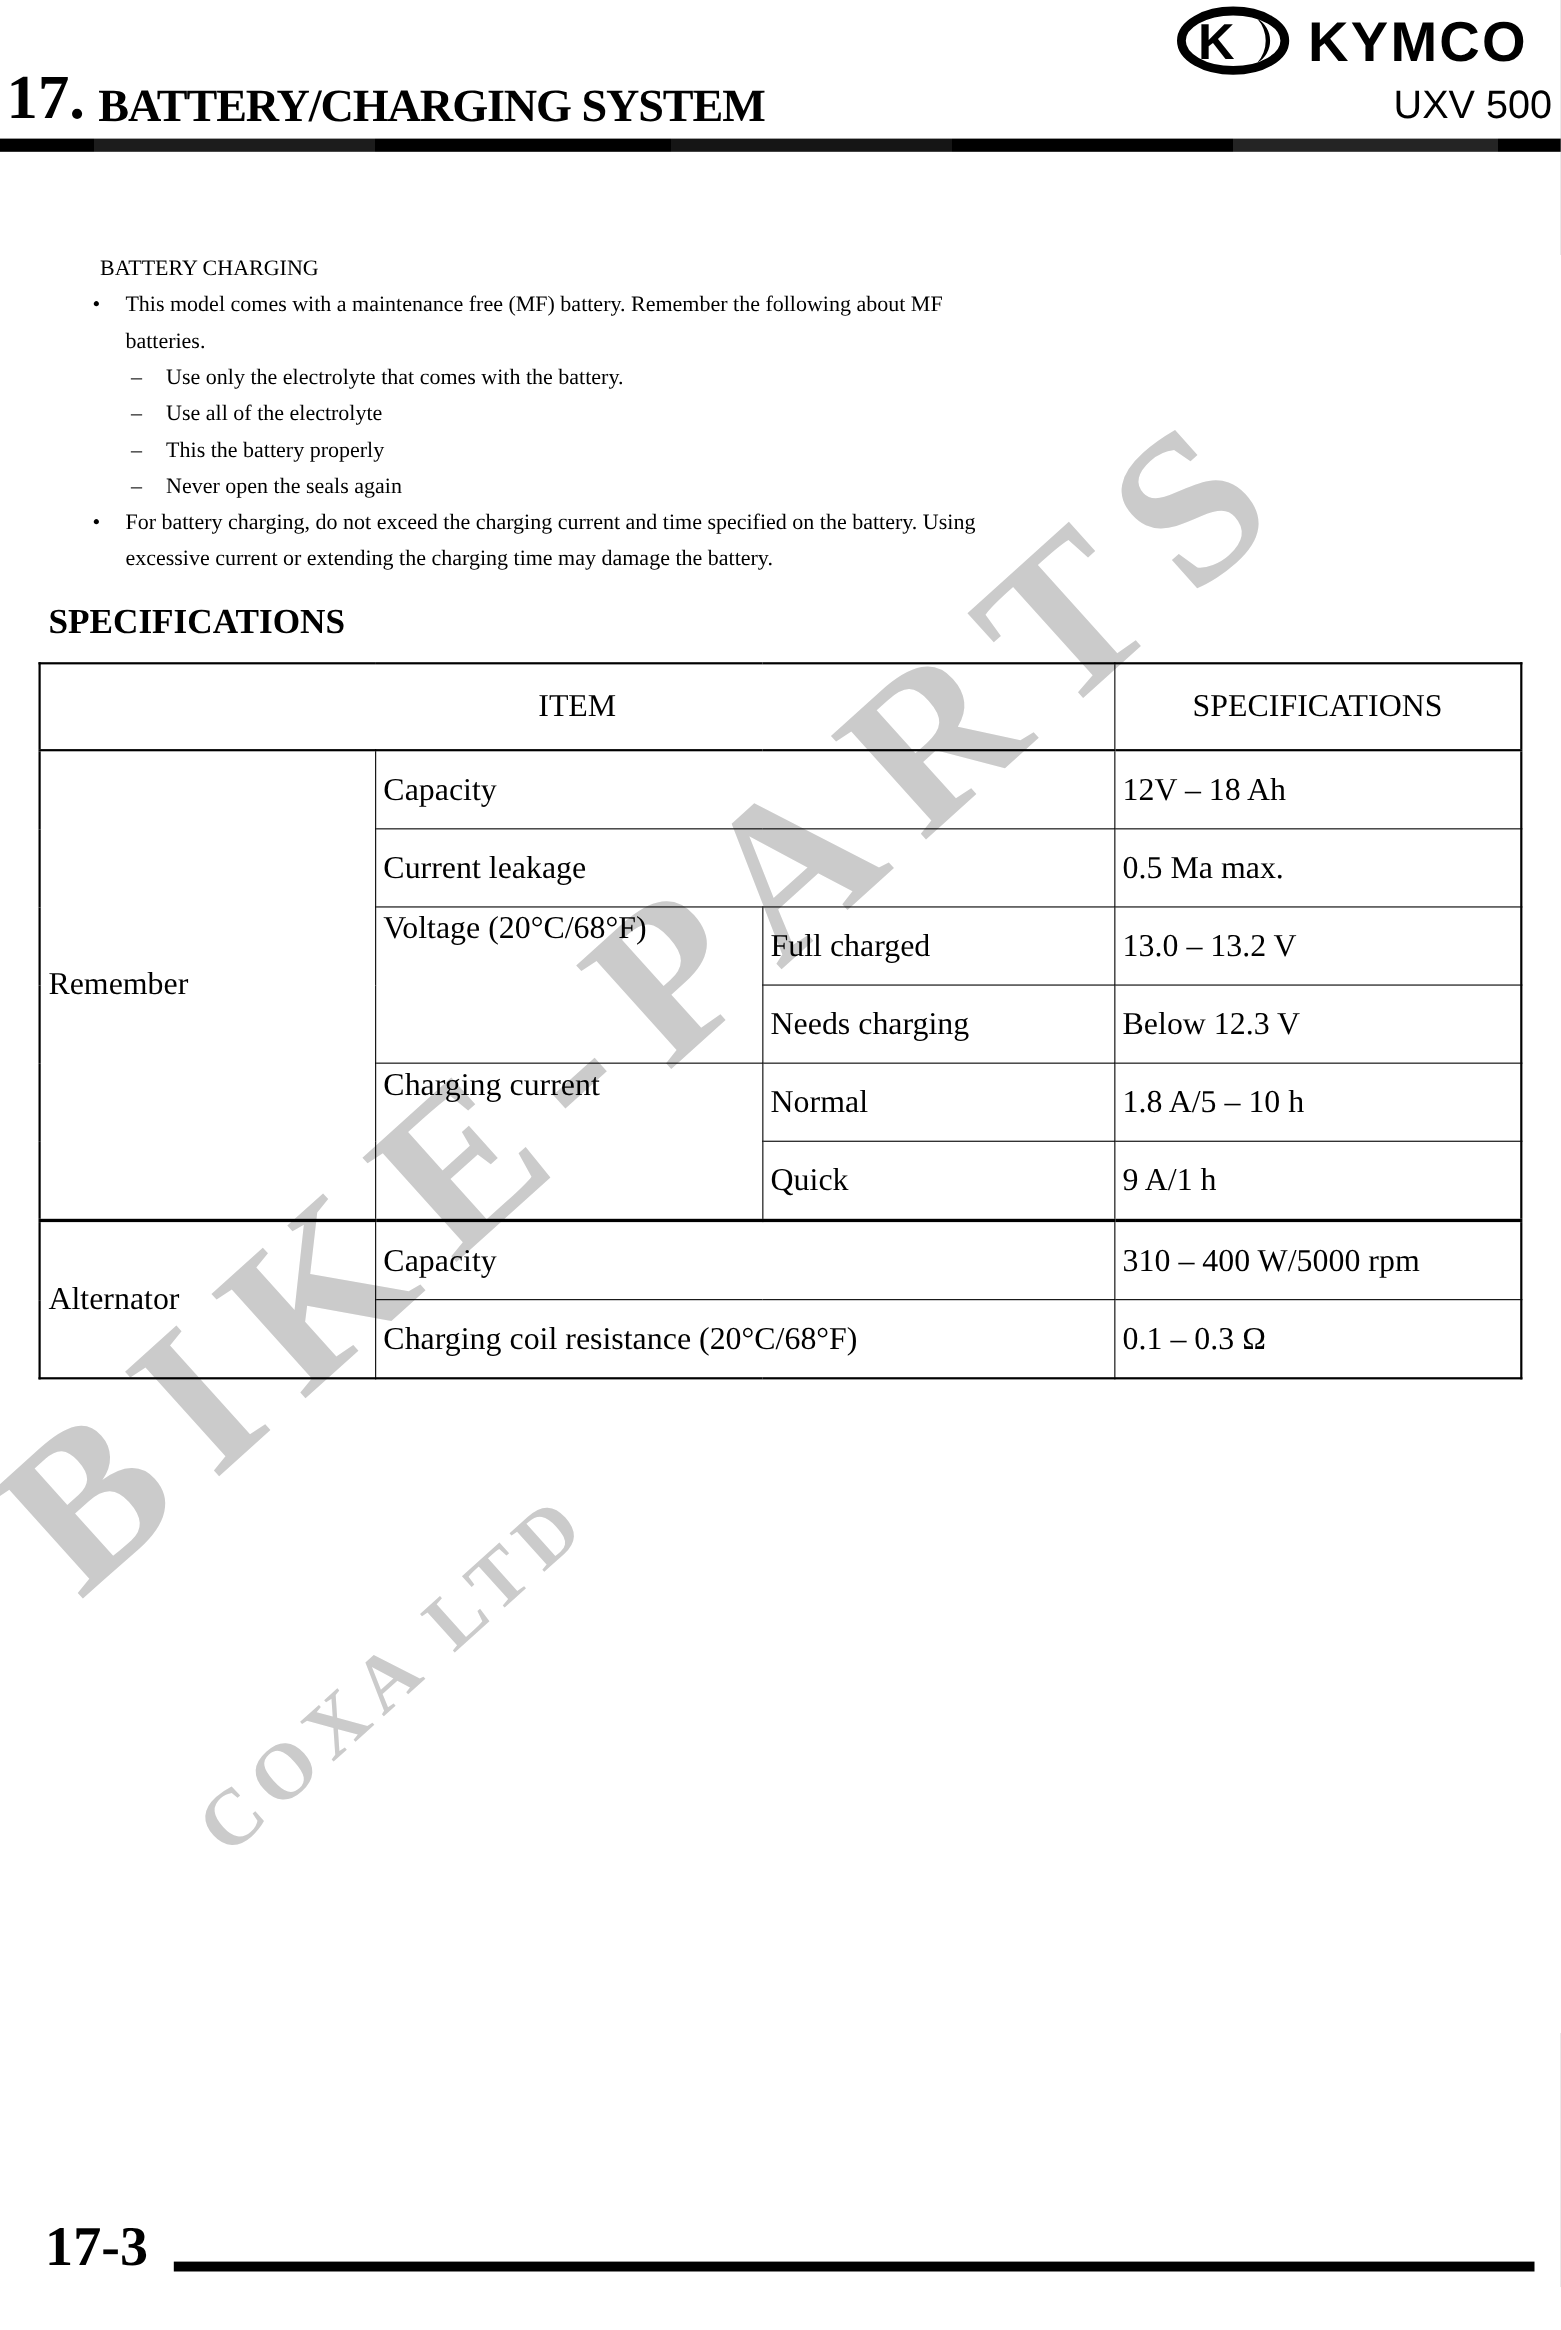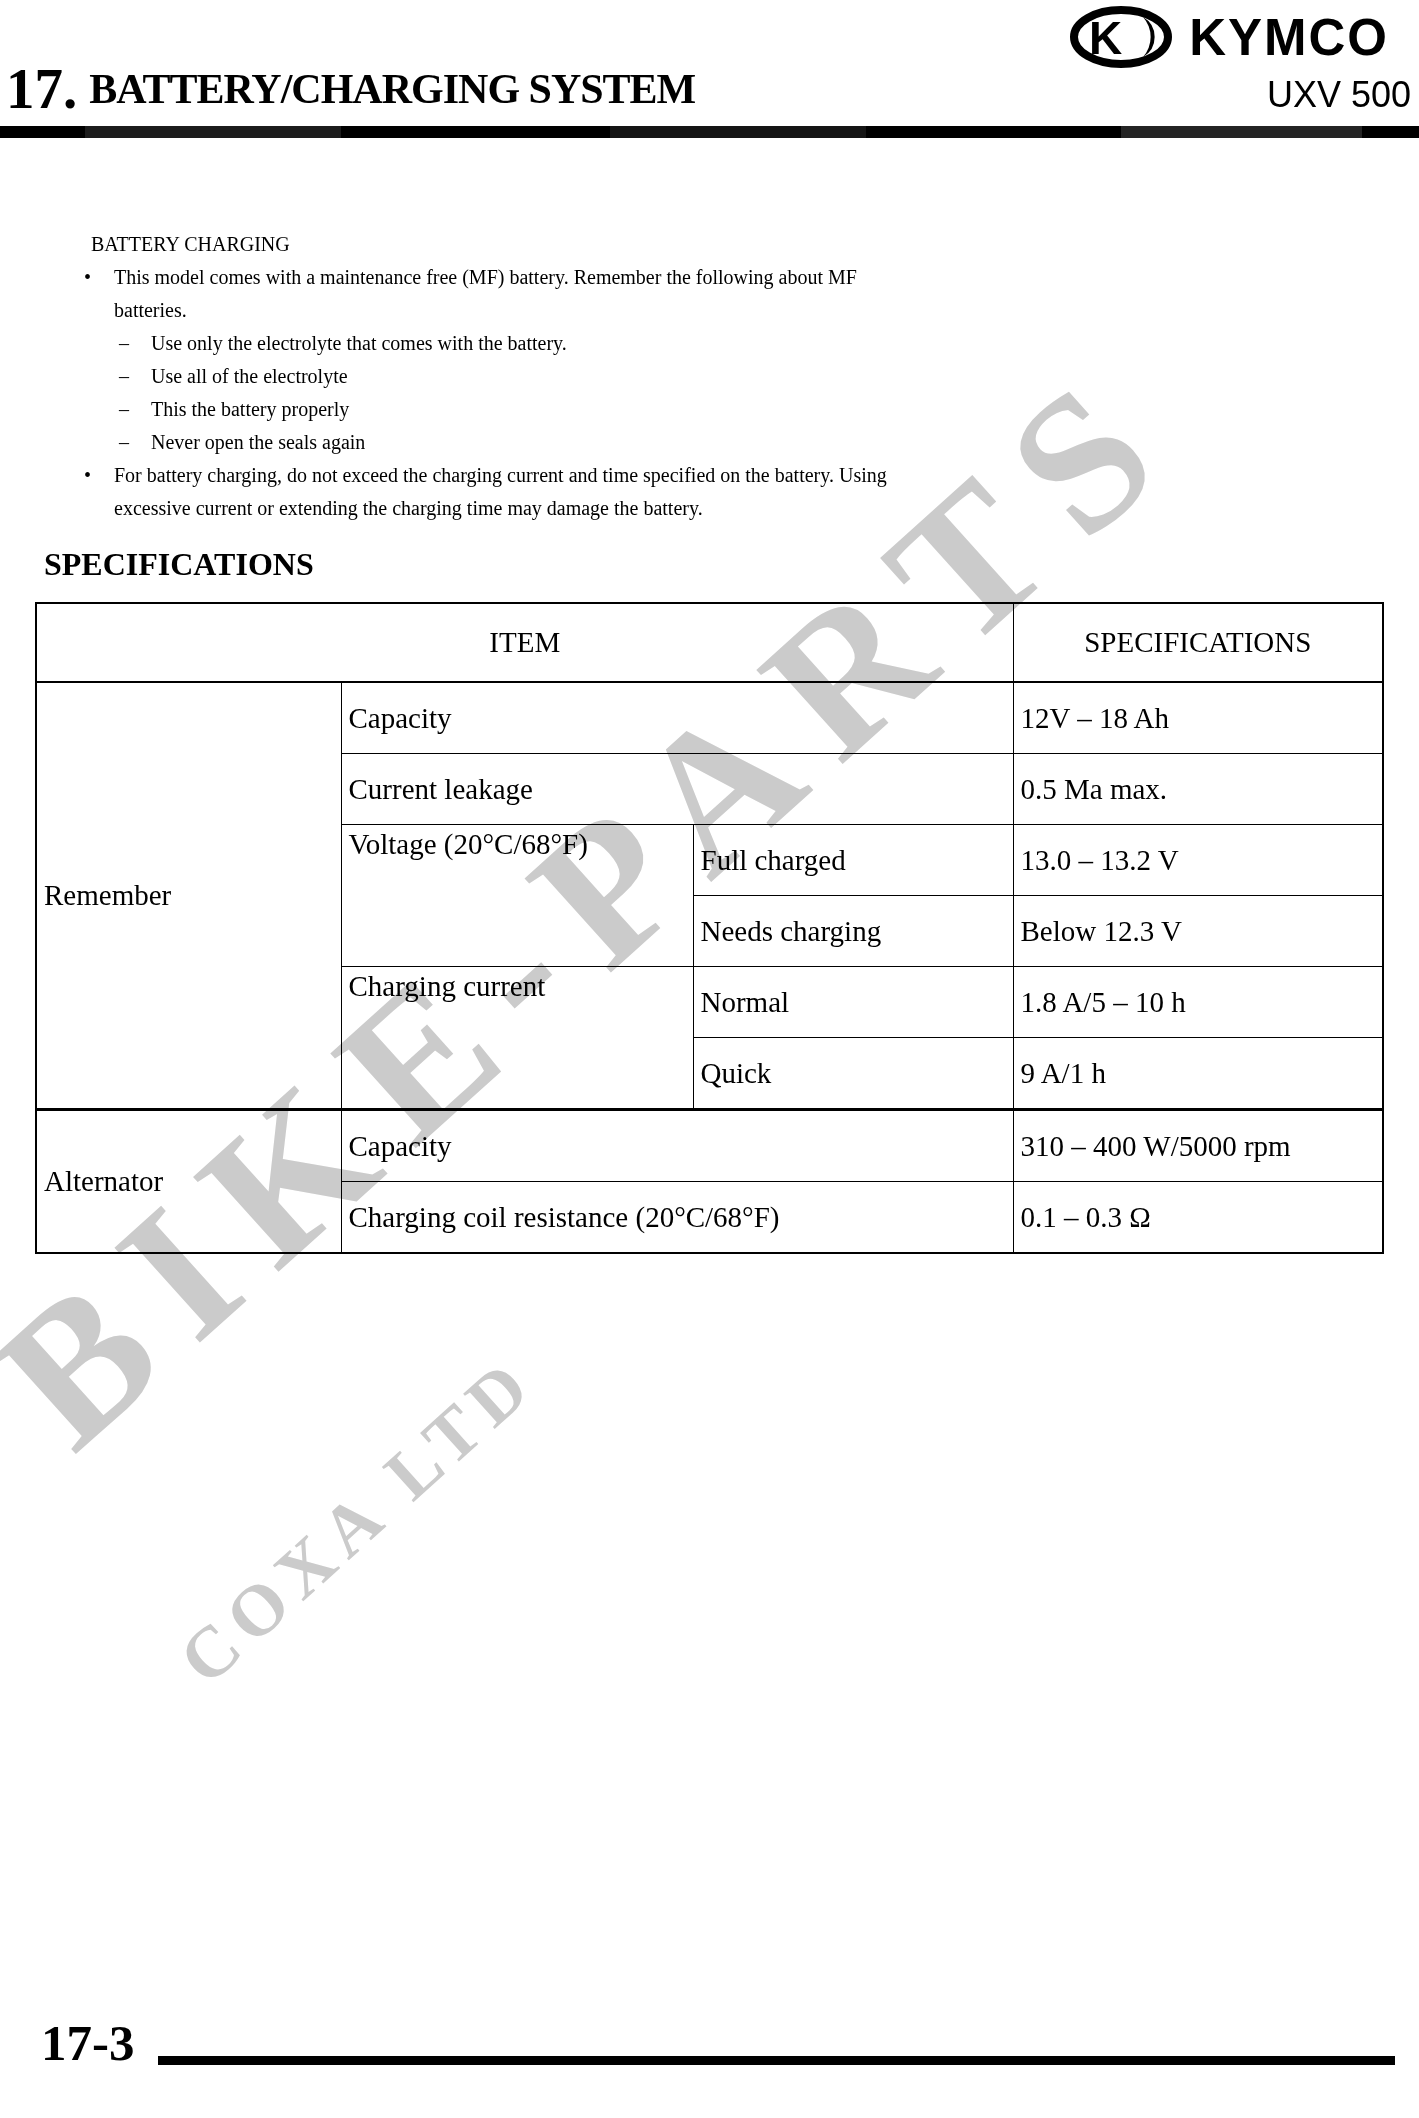--- a/index.html
+++ b/index.html
@@ -14,21 +14,21 @@
   .wm-main {
     left:95px; top:1285px; font-size:195px; line-height:195px;
     letter-spacing:0.17em; transform:rotate(-42deg); transform-origin:left bottom;
   }
   .wm-sub {
     left:215px; top:1625px; font-size:72px; line-height:72px;
     letter-spacing:0.14em; transform:rotate(-42deg); transform-origin:left bottom;
   }
   
   .layer { position:absolute; inset:0; z-index:1; }
-  .title-row { position:absolute; left:6px; top:56px; display:flex; align-items:center; gap:12px; font-weight:bold; }
+  .title-row { position:absolute; left:6px; top:56px; display:flex; align-items:flex-end; gap:12px; font-weight:bold; }
   .chapter-number { font-size:57px; }
   .chapter-title  { font-size:42px; letter-spacing:-1px; }
   .brand-block { position:absolute; top:4px; right:30px; display:flex; align-items:center; gap:16px; }
   .brand-text {
     font-family:"Liberation Sans", sans-serif; font-weight:bold;
     font-size:51px; letter-spacing:2px;
   }
   .model-text {
     position:absolute; top:74px; right:8px;
     font-family:"Liberation Sans", sans-serif; font-weight:normal; font-size:36px;margin-left:12px;

